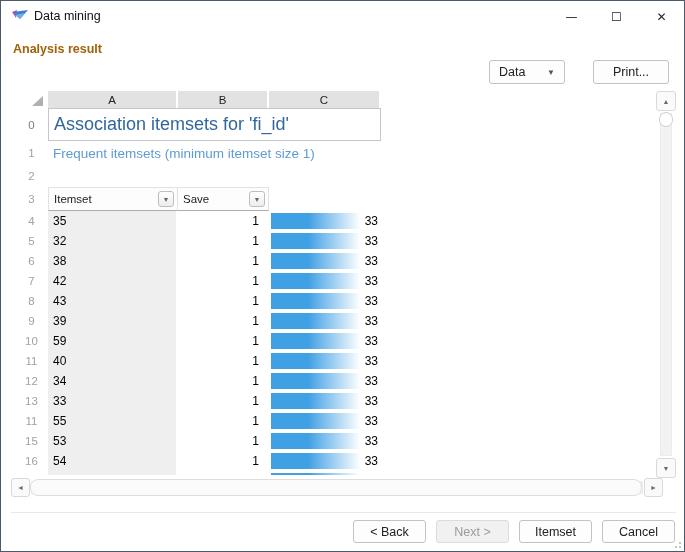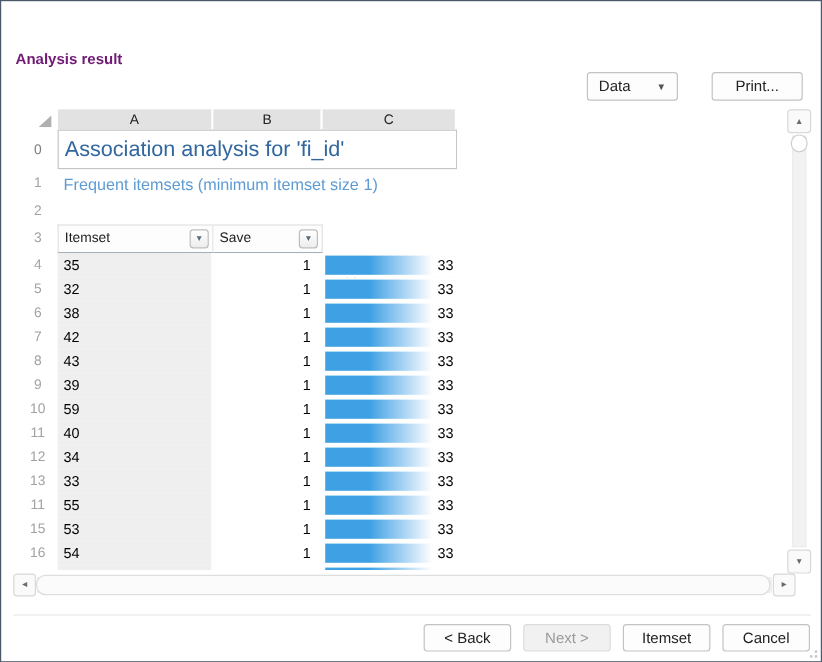--- a/index.html
+++ b/index.html
@@ -7,21 +7,21 @@
   .win { position:absolute; inset:0; width:685px; height:552px; background:#fff; border:1px solid #4a5a6a; overflow:hidden; }
 
   
   .titlebar { position:absolute; left:0; top:0; width:100%; height:31px; background:#fff; }
   .app-icon { position:absolute; left:10px; top:8px; width:18px; height:15px; }
   .title-text { position:absolute; left:33px; top:8px; font-size:12.5px; color:#111; }
   .winbtns { position:absolute; right:0; top:0; height:31px; display:flex; }
   .winbtn { width:45px; height:31px; display:flex; align-items:center; justify-content:center; font-size:13px; color:#222; background:#fff; border:none; cursor:default; }
   .winbtn .glyph { font-family:"DejaVu Sans", sans-serif; font-size:12px; }
 
-  .subtitle { position:absolute; left:12px; top:41px; font-size:12.5px; font-weight:bold; color:#701a75; }
+  .subtitle { position:absolute; left:12px; top:41px; font-size:12.5px; font-weight:bold; color:#a16207; }
 
   
   .btn { background:#fdfdfd; border:1px solid #c3c3c3; border-radius:3px; font-size:12.5px; color:#222; display:flex; align-items:center; justify-content:center; cursor:default; font-family:"Liberation Sans", sans-serif; }
   .save-btn { position:absolute; left:488px; top:59px; width:76px; height:24px; justify-content:space-between; padding:0 9px; }
   .save-caret { font-size:8px; color:#555; }
   .print-btn { position:absolute; left:592px; top:59px; width:76px; height:24px; }
 
   
   .grid { position:absolute; left:14px; top:90px; width:366px; height:384px; overflow:hidden; background:#fff; font-size:12px; }
   .ghead { display:flex; height:17px; }
@@ -78,20 +78,39 @@
 
   .grip { position:absolute; right:3px; bottom:3px; width:10px; height:10px; }
   .grip i { position:absolute; width:2px; height:2px; background:#c4c4c4; }
   .g1{right:0;bottom:0;} .g2{right:4px;bottom:0;} .g3{right:0;bottom:4px;}
 </style>
 </head>
 <body>
 
 <div class="win">
 
+  <div class="titlebar">
+    <svg class="app-icon" viewBox="0 0 18 15">
+      <polygon points="1,3 6,1 5,9" fill="#c94fb0"></polygon>
+      <polygon points="2,3 17,1 9,10" fill="#3a7fd0"></polygon>
+      <polygon points="4,6 14,4 9,10" fill="#6fb0e8"></polygon>
+    </svg>
+    <span class="title-text">Data mining</span>
+    <div class="winbtns">
+      <button class="winbtn">
+          <span class="glyph">—</span>
+        </button>
+      <button class="winbtn">
+          <span class="glyph">☐</span>
+        </button>
+      <button class="winbtn">
+          <span class="glyph">✕</span>
+        </button>
+    </div>
+  </div>
 
   <div class="subtitle">Analysis result</div>
 
   <button class="btn save-btn">
     <span>Data</span>
     <span class="save-caret">▼</span>
   </button>
   <button class="btn print-btn">
     <span>Print...</span>
   </button>
@@ -103,21 +122,21 @@
             <polygon points="11,0 11,10 0,10" fill="#b0b0b0"></polygon>
           </svg>
       </div>
       <div class="chead chA">A</div>
       <div class="chead chB">B</div>
       <div class="chead chC">C</div>
     </div>
 
     <div class="grow row0">
       <div class="rn dark">0</div>
-      <div class="titlecell">Association analysis for 'fi_id'</div>
+      <div class="titlecell">Association itemsets for 'fi_id'</div>
     </div>
 
     <div class="grow row1">
       <div class="rn">1</div>
       <div class="subcell">Frequent itemsets (minimum itemset size 1)</div>
     </div>
 
     <div class="grow row2">
       <div class="rn">2</div>
     </div>

